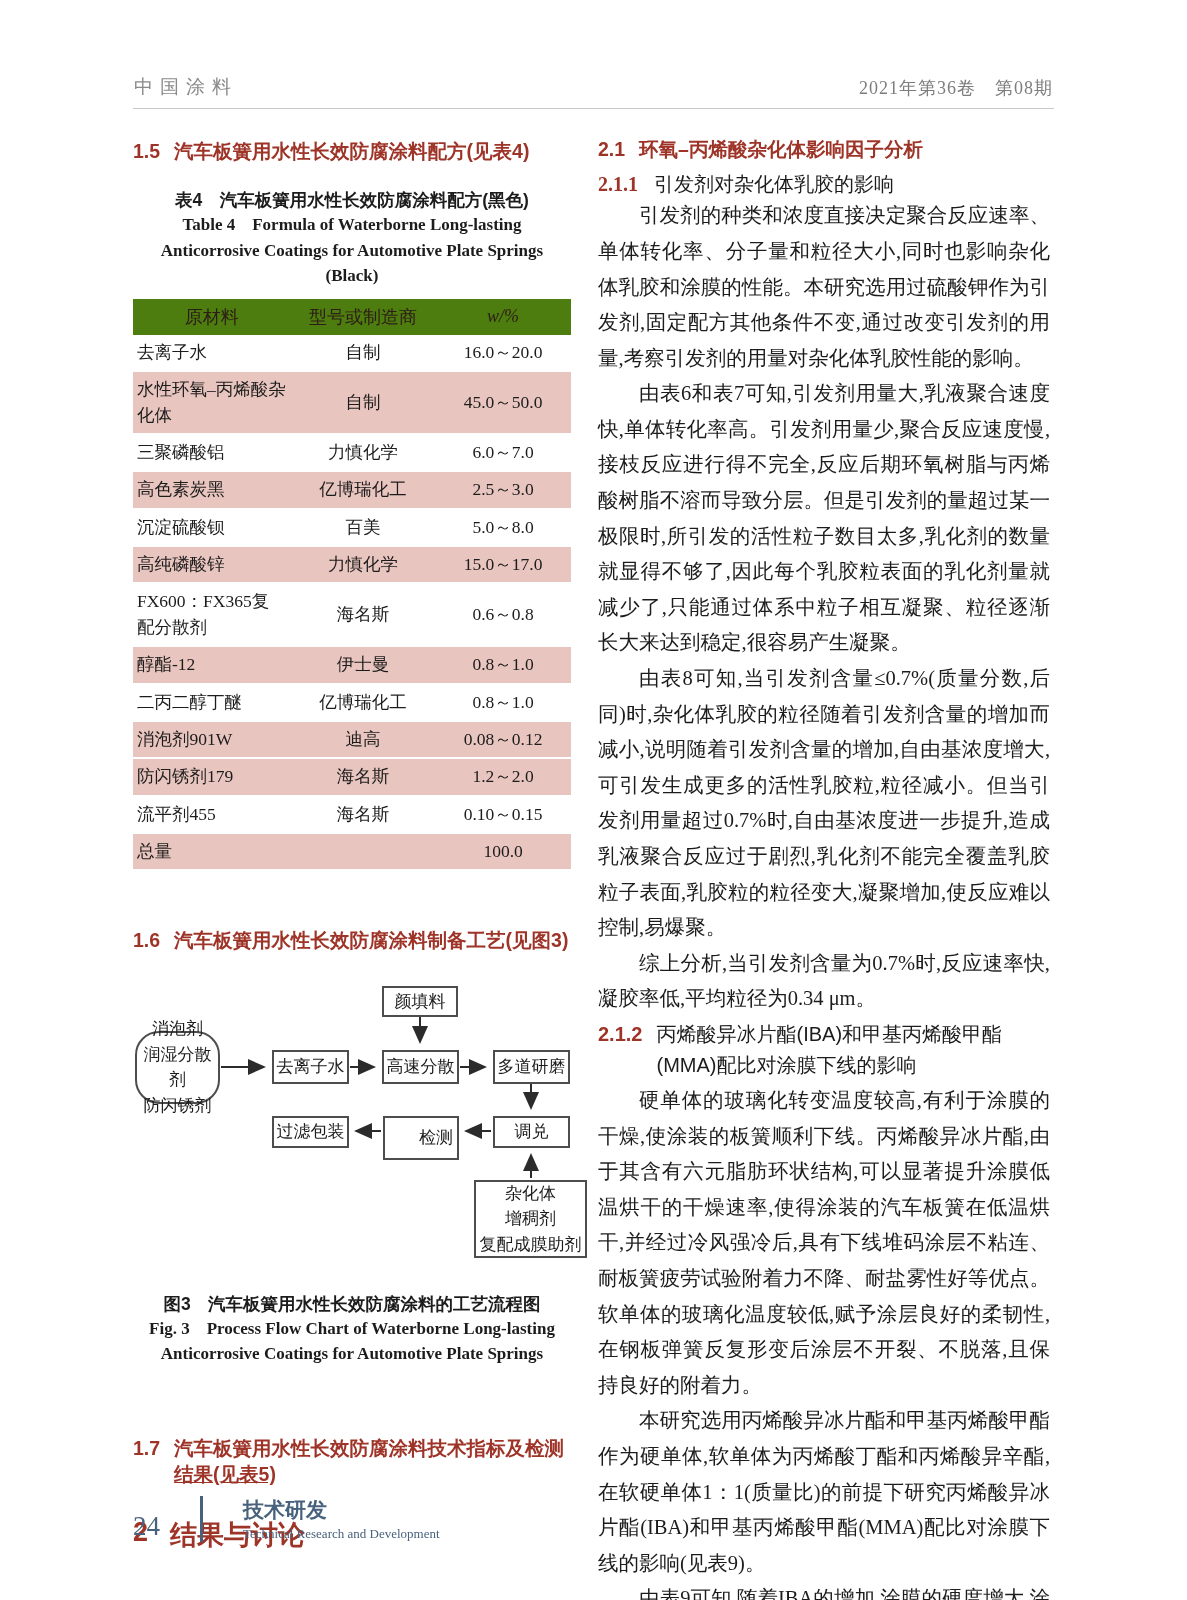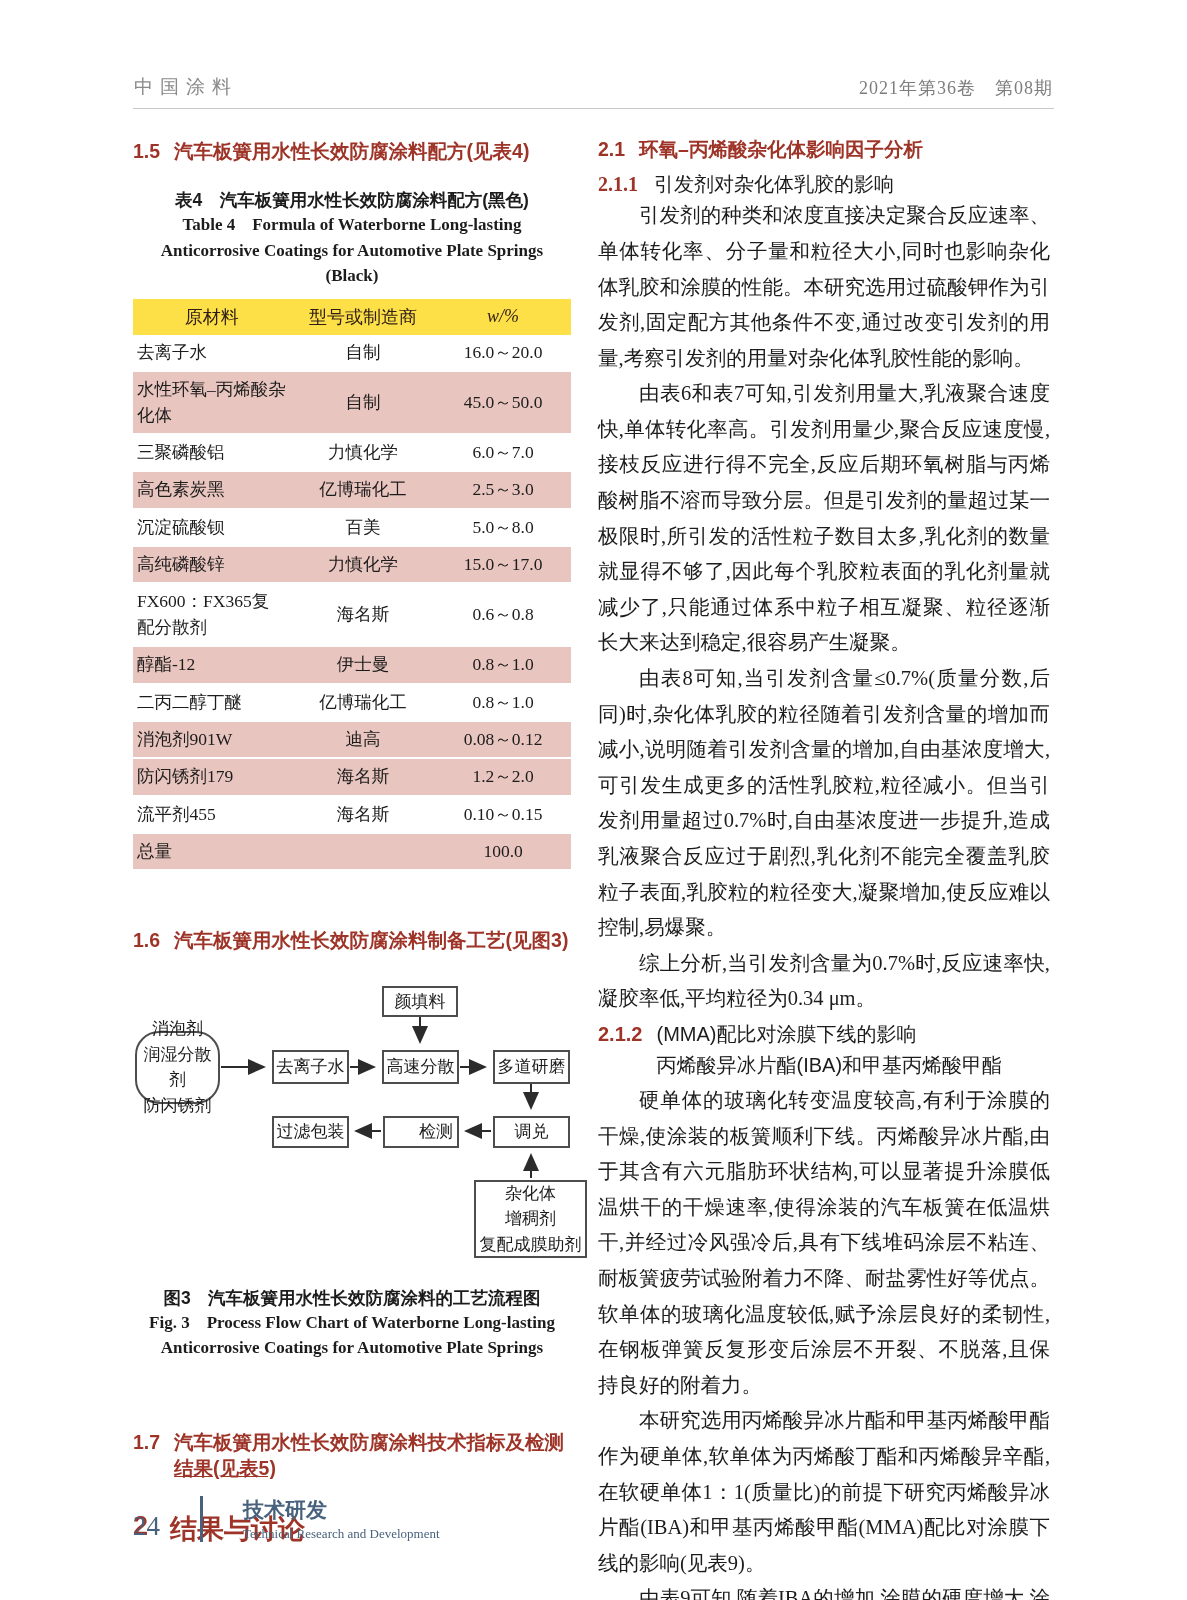--- a/index.html
+++ b/index.html
@@ -19,37 +19,37 @@
           font-weight:bold; font-size:19.5px; line-height:1.35; }
   .hred .num { flex:0 0 auto; margin-right:14px; }
   .hsub { display:flex; font-family:Liberation Serif, serif; font-size:20px; line-height:1.4; }
   .hsub .num { color:#9e3428; font-weight:bold; margin-right:16px; }
 
   
   .tcap-cn { margin-top:24px; text-align:center; font-family:"Liberation Sans","DejaVu Sans",sans-serif;
              font-weight:bold; font-size:17.5px; }
   .tcap-en { text-align:center; font-weight:bold; font-size:17px; line-height:1.5; }
   table.t4 { width:100%; border-collapse:collapse; margin-top:10px; font-size:17.5px; }
-  table.t4 th { background:#fde047; font-weight:normal; color:#2e1d17; padding:6px 4px; font-size:18px; }
+  table.t4 th { background:#4d7c0f; font-weight:normal; color:#2e1d17; padding:6px 4px; font-size:18px; }
   table.t4 th:first-child { text-align:center; }
   table.t4 td { padding:5px 4px; border-bottom:2px solid #ffffff; line-height:1.45; }
   table.t4 td.c0 { text-align:left; width:36%; }
   table.t4 td.c1 { text-align:center; width:33%; }
   table.t4 td.c2 { text-align:center; width:31%; }
   tr.pink td { background:#e9c5bf; }
   .ital { font-style:italic; }
 
   
   .flow { position:relative; width:455px; height:292px; margin-top:20px;
           font-size:17px; }
   .fbox { position:absolute; border:2px solid #4d4d4d; background:#fff; display:flex; align-items:center;
           justify-content:center; text-align:center; white-space:pre-line; line-height:1.5; padding:1px 2px; }
   .arrows { position:absolute; left:0; top:0; width:455px; height:292px; }
 
-  .figcap-cn { margin-top:20px; text-align:center; font-family:"Liberation Sans","DejaVu Sans",sans-serif;
+  .figcap-cn { margin-top:26px; text-align:center; font-family:"Liberation Sans","DejaVu Sans",sans-serif;
                font-weight:bold; font-size:17.5px; }
   .figcap-en { text-align:center; font-weight:bold; font-size:17px; line-height:1.5; }
 
   .h2big { display:flex; color:#9e3428; font-family:"Liberation Sans","DejaVu Sans",sans-serif;
            font-weight:bold; font-size:27px; }
   .h2big .num { margin-right:22px; }
 
   p.body { font-size:20.5px; line-height:35.6px; text-align:justify; text-indent:2em; }
   .hsub2 { display:flex; font-family:"Liberation Sans","DejaVu Sans",sans-serif; font-size:20px; line-height:1.55; }
   .hsub2 .num { color:#9e3428; font-weight:bold; margin-right:14px; flex:0 0 auto; }
@@ -185,21 +185,21 @@
         </g>
       </svg>
       <div class="fbox" style="left:249px;top:12px;width:76px;height:31px;">颜填料</div>
       <div class="fbox" style="left:2px;top:57px;width:85px;height:73px;border-radius:24px;">消泡剂
 润湿分散剂
 防闪锈剂</div>
       <div class="fbox" style="left:139px;top:76px;width:77px;height:34px;">去离子水</div>
       <div class="fbox" style="left:249px;top:76px;width:77px;height:34px;">高速分散</div>
       <div class="fbox" style="left:360px;top:76px;width:77px;height:34px;">多道研磨</div>
       <div class="fbox" style="left:139px;top:142px;width:77px;height:32px;">过滤包装</div>
-      <div class="fbox" style="left:250px;top:142px;width:76px;height:32px;padding-left:32px;">检测</div>
+      <div class="fbox" style="left:250px;top:142px;width:76px;height:44px;padding-left:32px;">检测</div>
       <div class="fbox" style="left:360px;top:142px;width:77px;height:32px;">调兑</div>
       <div class="fbox" style="left:341px;top:206px;width:113px;height:78px;">杂化体
 增稠剂
 复配成膜助剂</div>
     </div>
 
     <div class="figcap-cn">图3　汽车板簧用水性长效防腐涂料的工艺流程图</div>
     <div class="figcap-en">
       <div>Fig. 3　Process Flow Chart of Waterborne Long-lasting</div>
       <div>Anticorrosive Coatings for Automotive Plate Springs</div>
@@ -233,22 +233,22 @@
     </div>
 
     <p class="body">引发剂的种类和浓度直接决定聚合反应速率、单体转化率、分子量和粒径大小,同时也影响杂化体乳胶和涂膜的性能。本研究选用过硫酸钾作为引发剂,固定配方其他条件不变,通过改变引发剂的用量,考察引发剂的用量对杂化体乳胶性能的影响。</p>
     <p class="body">由表6和表7可知,引发剂用量大,乳液聚合速度快,单体转化率高。引发剂用量少,聚合反应速度慢,接枝反应进行得不完全,反应后期环氧树脂与丙烯酸树脂不溶而导致分层。但是引发剂的量超过某一极限时,所引发的活性粒子数目太多,乳化剂的数量就显得不够了,因此每个乳胶粒表面的乳化剂量就减少了,只能通过体系中粒子相互凝聚、粒径逐渐长大来达到稳定,很容易产生凝聚。</p>
     <p class="body">由表8可知,当引发剂含量≤0.7%(质量分数,后同)时,杂化体乳胶的粒径随着引发剂含量的增加而减小,说明随着引发剂含量的增加,自由基浓度增大,可引发生成更多的活性乳胶粒,粒径减小。但当引发剂用量超过0.7%时,自由基浓度进一步提升,造成乳液聚合反应过于剧烈,乳化剂不能完全覆盖乳胶粒子表面,乳胶粒的粒径变大,凝聚增加,使反应难以控制,易爆聚。</p>
     <p class="body">综上分析,当引发剂含量为0.7%时,反应速率快,凝胶率低,平均粒径为0.34 μm。</p>
 
     <div class="hsub2" style="margin-top:2px;">
       <span class="num">2.1.2</span>
       <span>
+        <span style="display:block;">丙烯酸异冰片酯(IBA)和甲基丙烯酸甲酯</span>
         <span style="display:block;">(MMA)配比对涂膜下线的影响</span>
-        <span style="display:block;">丙烯酸异冰片酯(IBA)和甲基丙烯酸甲酯</span>
       </span>
     </div>
 
     <p class="body" style="margin-top:2px;">硬单体的玻璃化转变温度较高,有利于涂膜的干燥,使涂装的板簧顺利下线。丙烯酸异冰片酯,由于其含有六元脂肪环状结构,可以显著提升涂膜低温烘干的干燥速率,使得涂装的汽车板簧在低温烘干,并经过冷风强冷后,具有下线堆码涂层不粘连、耐板簧疲劳试验附着力不降、耐盐雾性好等优点。软单体的玻璃化温度较低,赋予涂层良好的柔韧性,在钢板弹簧反复形变后涂层不开裂、不脱落,且保持良好的附着力。</p>
     <p class="body">本研究选用丙烯酸异冰片酯和甲基丙烯酸甲酯作为硬单体,软单体为丙烯酸丁酯和丙烯酸异辛酯,在软硬单体1：1(质量比)的前提下研究丙烯酸异冰片酯(IBA)和甲基丙烯酸甲酯(MMA)配比对涂膜下线的影响(见表9)。</p>
     <p class="body">由表9可知,随着IBA的增加,涂膜的硬度增大,涂层堆码不粘连。而随着IBA的减少,涂膜变软,涂层堆码出现粘连痕迹。实验表明在软硬单体1：1(质量比)的前提下,丙烯酸异冰片酯(IBA)和甲基丙烯酸甲酯(MMA)配比为1：1(质量比)时,涂层堆码不粘连,涂层在工件转运过程中磕碰损伤轻微(见图4)。</p>
   </div>
 
   <div class="footer">
     <span class="pagenum">24</span>

